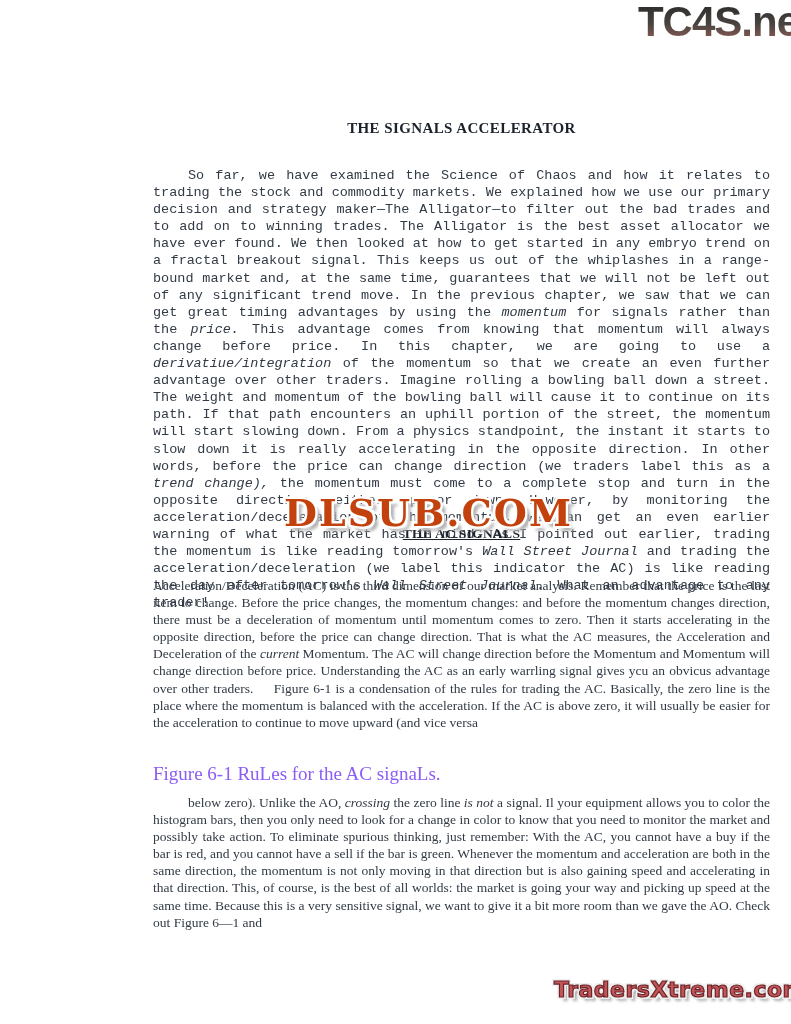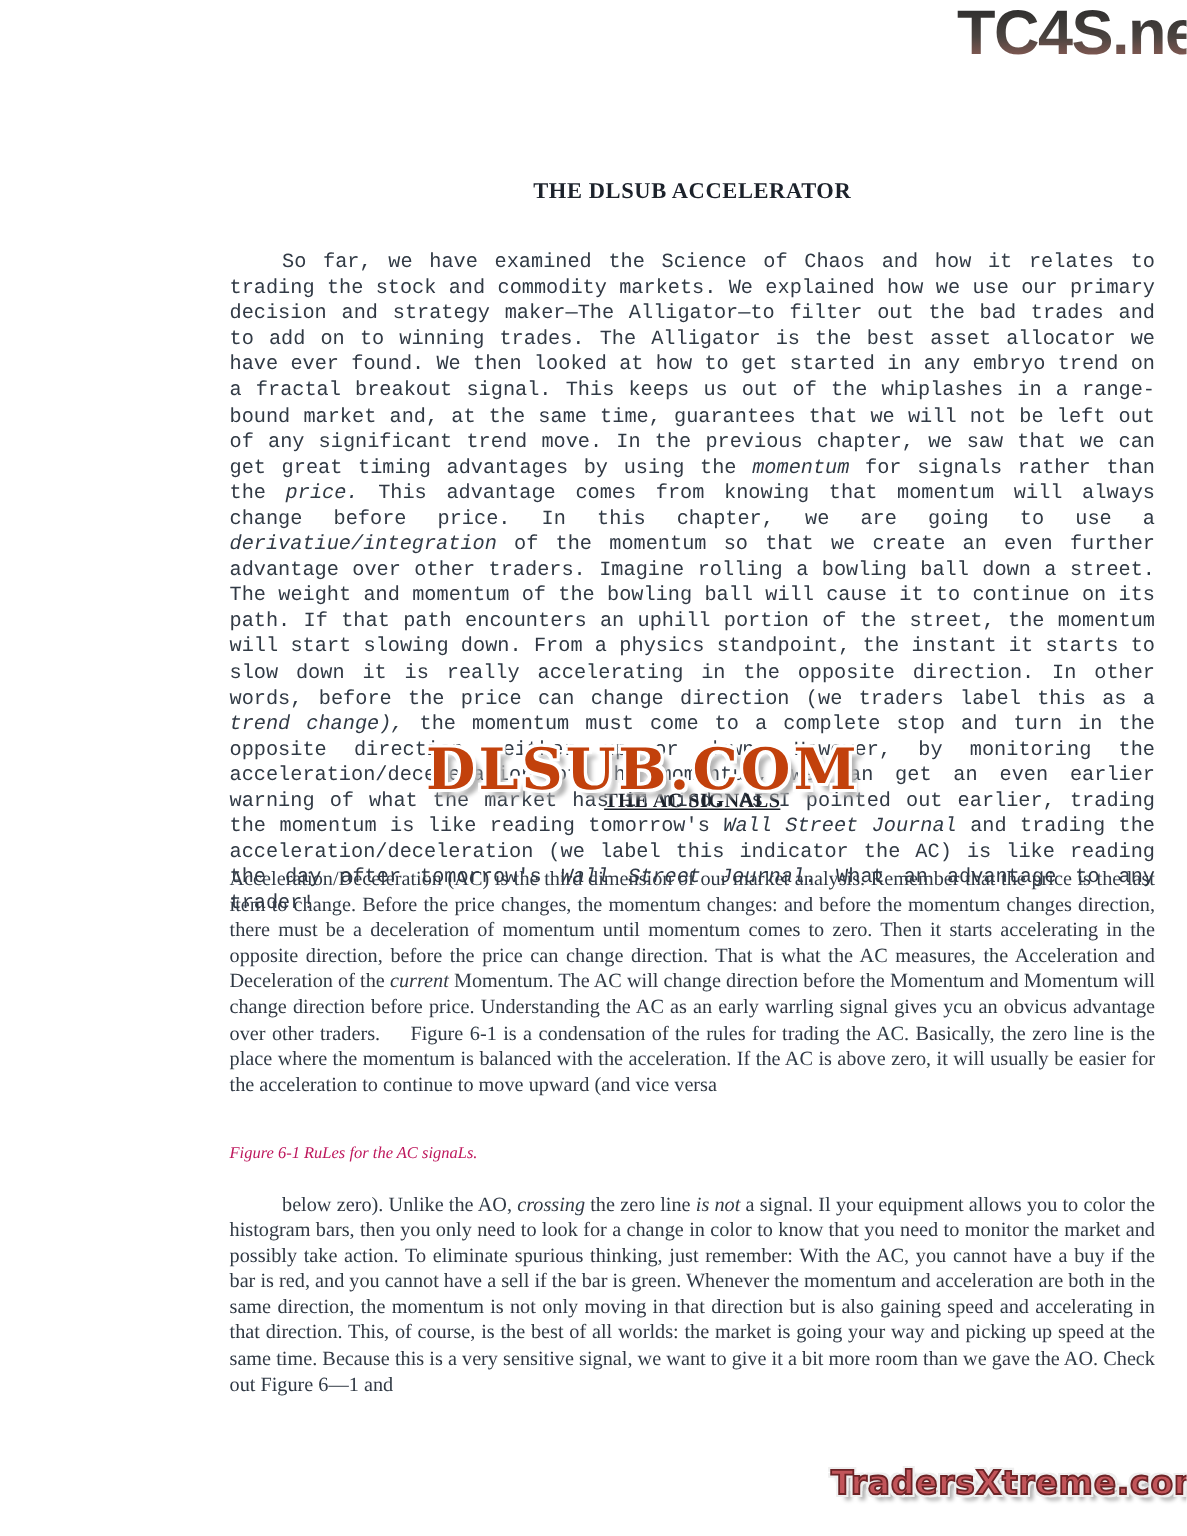--- a/index.html
+++ b/index.html
@@ -87,23 +87,22 @@
       -2px  2px 0 #ffffff, 2px  2px 0 #ffffff,
       -2px  0   0 #ffffff, 2px  0   0 #ffffff,
        0   -2px 0 #ffffff, 0    2px 0 #ffffff,
        5px  5px 3px #b5b5b5;
   }
 
   .figure-caption {
     position: absolute;
     left: 120px; width: 617px;
     top: 763px;
-    font-size: 11px;
-    color: #be185d;
-    font-style: italic;
+    font-size: 19px;
+    color: #8b5cf6;
   }
 
   
   .footer-logo {
     position: absolute;
     top: 977px; right: 18px;
     font-family: "DejaVu Sans", sans-serif;
     font-weight: bold;
     font-size: 22px;
     letter-spacing: 0.5px;
@@ -117,21 +116,21 @@
 
   i { font-style: italic; }
 </style>
 </head>
 <body>
 
 <div class="page">
 
   <div class="top-logo">TC4S.net</div>
 
-  <h1 class="doc-title" style="margin:0;">THE DLSUB ACCELERATOR</h1>
+  <h1 class="doc-title" style="margin:0;">THE SIGNALS ACCELERATOR</h1>
 
   <p class="body-text p1 indent" style="margin:0;"><span>So far, we have examined the Science of Chaos and how it relates to trading the stock and commodity markets. We explained how we use our primary decision and strategy maker—The Alligator—to filter out the bad trades and to add on to winning trades. The Alligator is the best asset allocator we have ever found. We then looked at how to get started in any embryo trend on a fractal breakout signal. This keeps us out of the whiplashes in a range-bound market and, at the same time, guarantees that we will not be left out of any significant trend move. In the previous chapter, we saw that we can get great timing advantages by using the </span><i>momentum</i><span> for signals rather than the </span><i>price.</i><span> This advantage comes from knowing that momentum will always change before price. In this chapter, we are going to use a </span><i>derivatiue/integration</i><span> of the momentum so that we create an even further advantage over other traders. Imagine rolling a bowling ball down a street. The weight and momentum of the bowling ball will cause it to continue on its path. If that path encounters an uphill portion of the street, the momentum will start slowing down. From a physics standpoint, the instant it starts to slow down it is really accelerating in the opposite direction. In other words, before the price can change direction (we traders label this as a </span><i>trend change),</i><span> the momentum must come to a complete stop and turn in the opposite direction, either up or down. However, by monitoring the acceleration/deceleration of the momentum, we can get an even earlier warning of what the market has in mind. As I pointed out earlier, trading the momentum is like reading tomorrow's </span><i>Wall Street Journal</i><span> and trading the acceleration/deceleration (we label this indicator the AC) is like reading the day after tomorrow's </span><i>Wall Street Journal.</i><span> What an advantage to any trader!</span></p>
 
   <h2 class="section-heading" style="margin:0;">THE AC SIGNALS</h2>
 
   <div class="center-logo">DLSUB.COM</div>
 
   <p class="body-text p2" style="margin:0;"><span>Acceleration/Deceleration (AC) is the third dimension of our market analysis. Remember that the price is the last item to change. Before the price changes, the momentum changes: and before the momentum changes direction, there must be a deceleration of momentum until momentum comes to zero. Then it starts accelerating in the opposite direction, before the price can change direction. That is what the AC measures, the Acceleration and Deceleration of the </span><i>current</i><span> Momentum. The AC will change direction before the Momentum and Momentum will change direction before price. Understanding the AC as an early warrling signal gives ycu an obvicus advantage over other traders.  Figure 6-1 is a condensation of the rules for trading the AC. Basically, the zero line is the place where the momentum is balanced with the acceleration. If the AC is above zero, it will usually be easier for the acceleration to continue to move upward (and vice versa</span></p>
 
   <div class="figure-caption">Figure 6-1 RuLes for the AC signaLs.</div>

